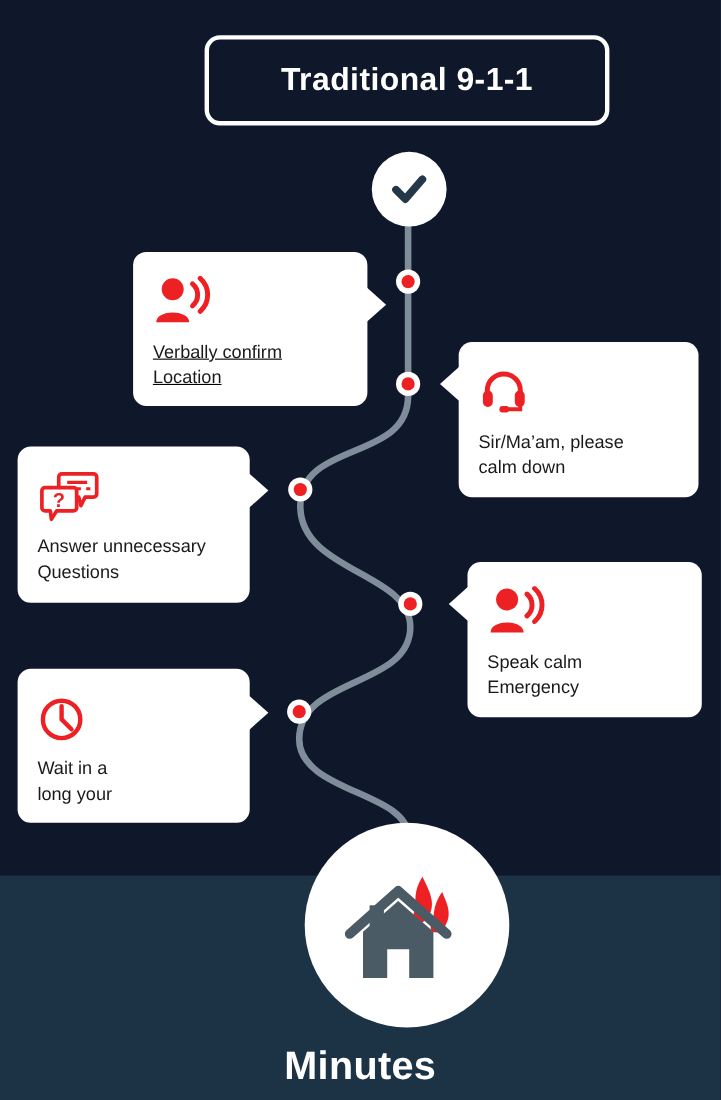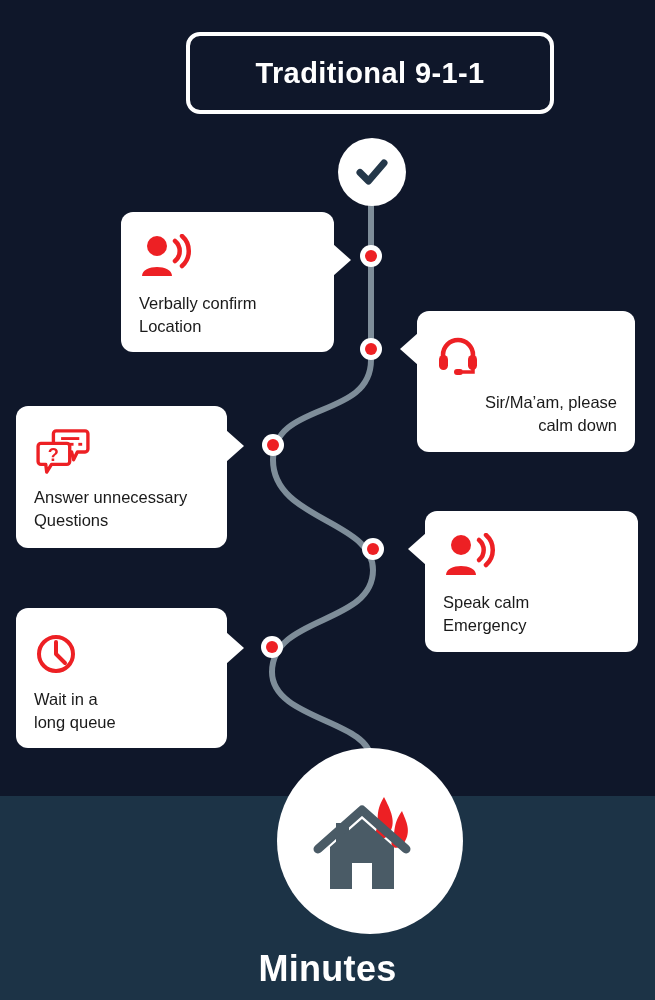--- a/index.html
+++ b/index.html
@@ -174,33 +174,33 @@
       <path d="M 10 22.5 L 18.5 31 L 34 13" fill="none" stroke="#24384a" stroke-width="7" stroke-linecap="round" stroke-linejoin="round"></path>
     </svg>
   </div>
 
   <div class="node" style="left:360px; top:245px;"></div>
   <div class="node" style="left:360px; top:338px;"></div>
   <div class="node" style="left:262px; top:434px;"></div>
   <div class="node" style="left:362px; top:538px;"></div>
   <div class="node" style="left:261px; top:636px;"></div>
 
-  <div class="card" style="left:121px; top:212px; width:213px; height:140px;">
+  <div class="card" style="left:121px; top:229px; width:213px; height:140px;text-decoration:underline;">
     <span class="tail tail-right" style="top:32px;"></span>
     <svg class="card-icon" width="54" height="46" viewBox="0 0 54 46">
       <circle cx="18" cy="12" r="10" fill="#ed2024"></circle>
       <path d="M 3 42 C 3 30, 33 30, 33 42 Z" fill="#ed2024"></path>
       <path d="M 36 7 A 13 13 0 0 1 36 27" fill="none" stroke="#ed2024" stroke-width="4.5" stroke-linecap="round"></path>
       <path d="M 43 2 A 20 20 0 0 1 43 32" fill="none" stroke="#ed2024" stroke-width="4.5" stroke-linecap="round"></path>
     </svg>
     <div class="card-text">Verbally confirm
 Location</div>
   </div>
 
-  <div class="card" style="left:417px; top:311px; width:218px; height:141px;text-align:right;">
+  <div class="card" style="left:417px; top:311px; width:218px; height:141px;">
     <span class="tail tail-left" style="top:22px;"></span>
     <svg class="card-icon" width="46" height="46" viewBox="0 0 46 46">
       <path d="M 8 28 L 8 22 A 15 15 0 0 1 38 22 L 38 28" fill="none" stroke="#ed2024" stroke-width="4.5" stroke-linecap="round"></path>
       <rect x="4" y="22" width="9" height="15" rx="4.5" fill="#ed2024"></rect>
       <rect x="33" y="22" width="9" height="15" rx="4.5" fill="#ed2024"></rect>
       <path d="M 38 34 L 38 39 L 28 39" fill="none" stroke="#ed2024" stroke-width="3.5" stroke-linecap="round"></path>
       <rect x="19" y="36" width="9" height="6" rx="3" fill="#ed2024"></rect>
     </svg>
     <div class="card-text">Sir/Ma’am, please
 calm down</div>
@@ -232,21 +232,21 @@
 Emergency</div>
   </div>
 
   <div class="card" style="left:16px; top:608px; width:211px; height:140px;">
     <span class="tail tail-right" style="top:24px;"></span>
     <svg class="card-icon" width="46" height="46" viewBox="0 0 46 46">
       <circle cx="22" cy="24" r="17" fill="none" stroke="#ed2024" stroke-width="4"></circle>
       <path d="M 22 12 L 22 24 L 31 33" fill="none" stroke="#ed2024" stroke-width="4" stroke-linecap="round" stroke-linejoin="round"></path>
     </svg>
     <div class="card-text">Wait in a
-long queue</div>
+long your</div>
   </div>
 
   <div class="endpoint endpoint-bottom">
     <svg width="120" height="120" viewBox="0 0 120 120">
 
       <path d="M 74 16 C 64 32, 70 40, 66 50 C 62 58, 72 62, 78 54 C 88 42, 80 28, 74 16 Z" fill="#ed2024"></path>
       <path d="M 92 30 C 82 44, 86 52, 82 60 C 79 67, 89 70, 94 62 C 102 50, 96 40, 92 30 Z" fill="#ed2024"></path>
 
       <rect x="26" y="42" width="13" height="26" fill="#4a5b66"></rect>
 

